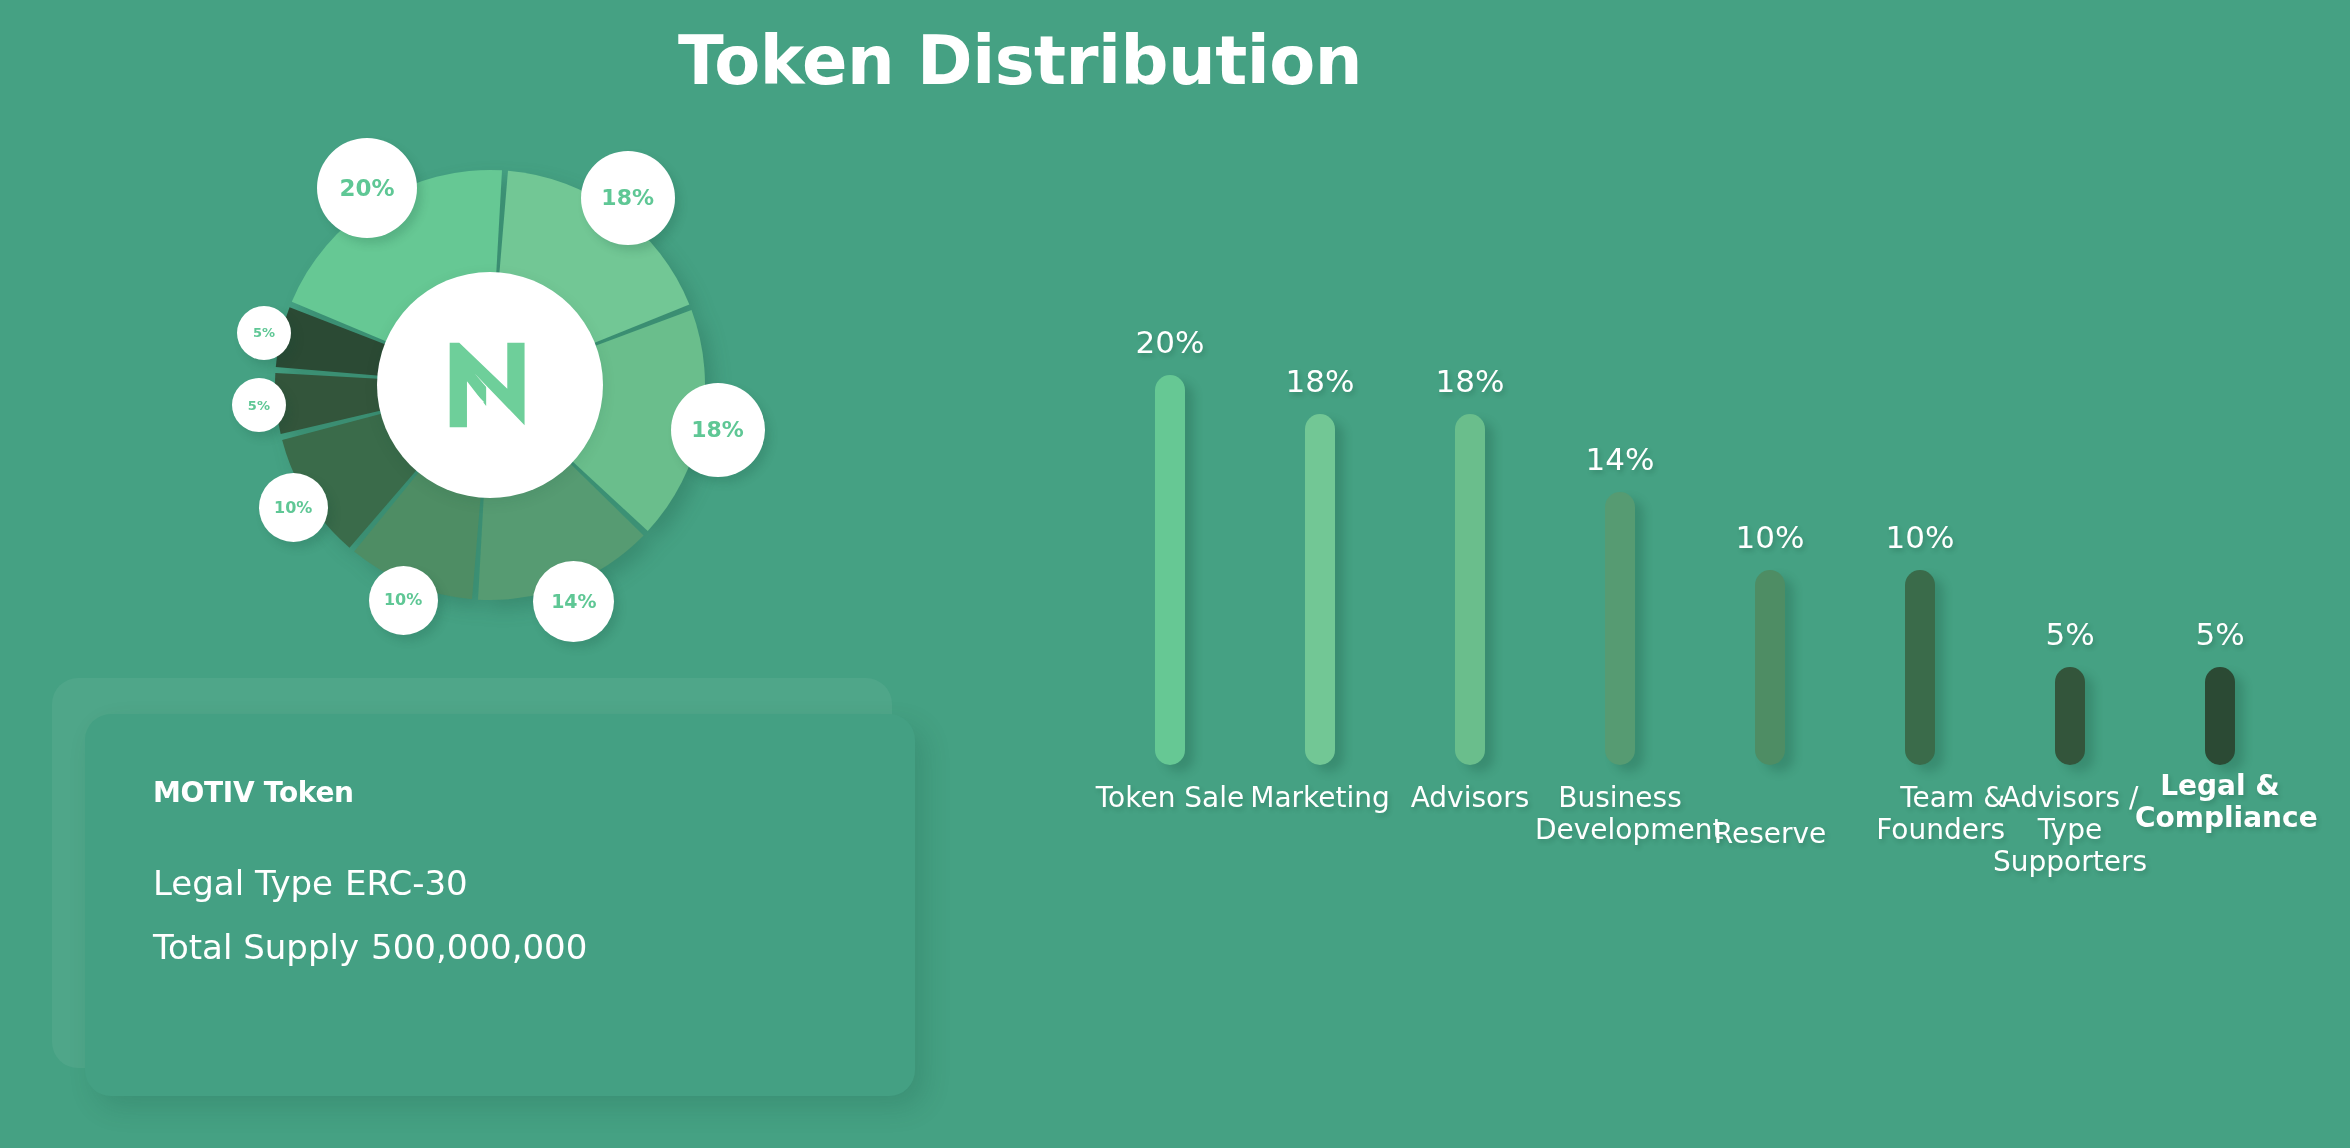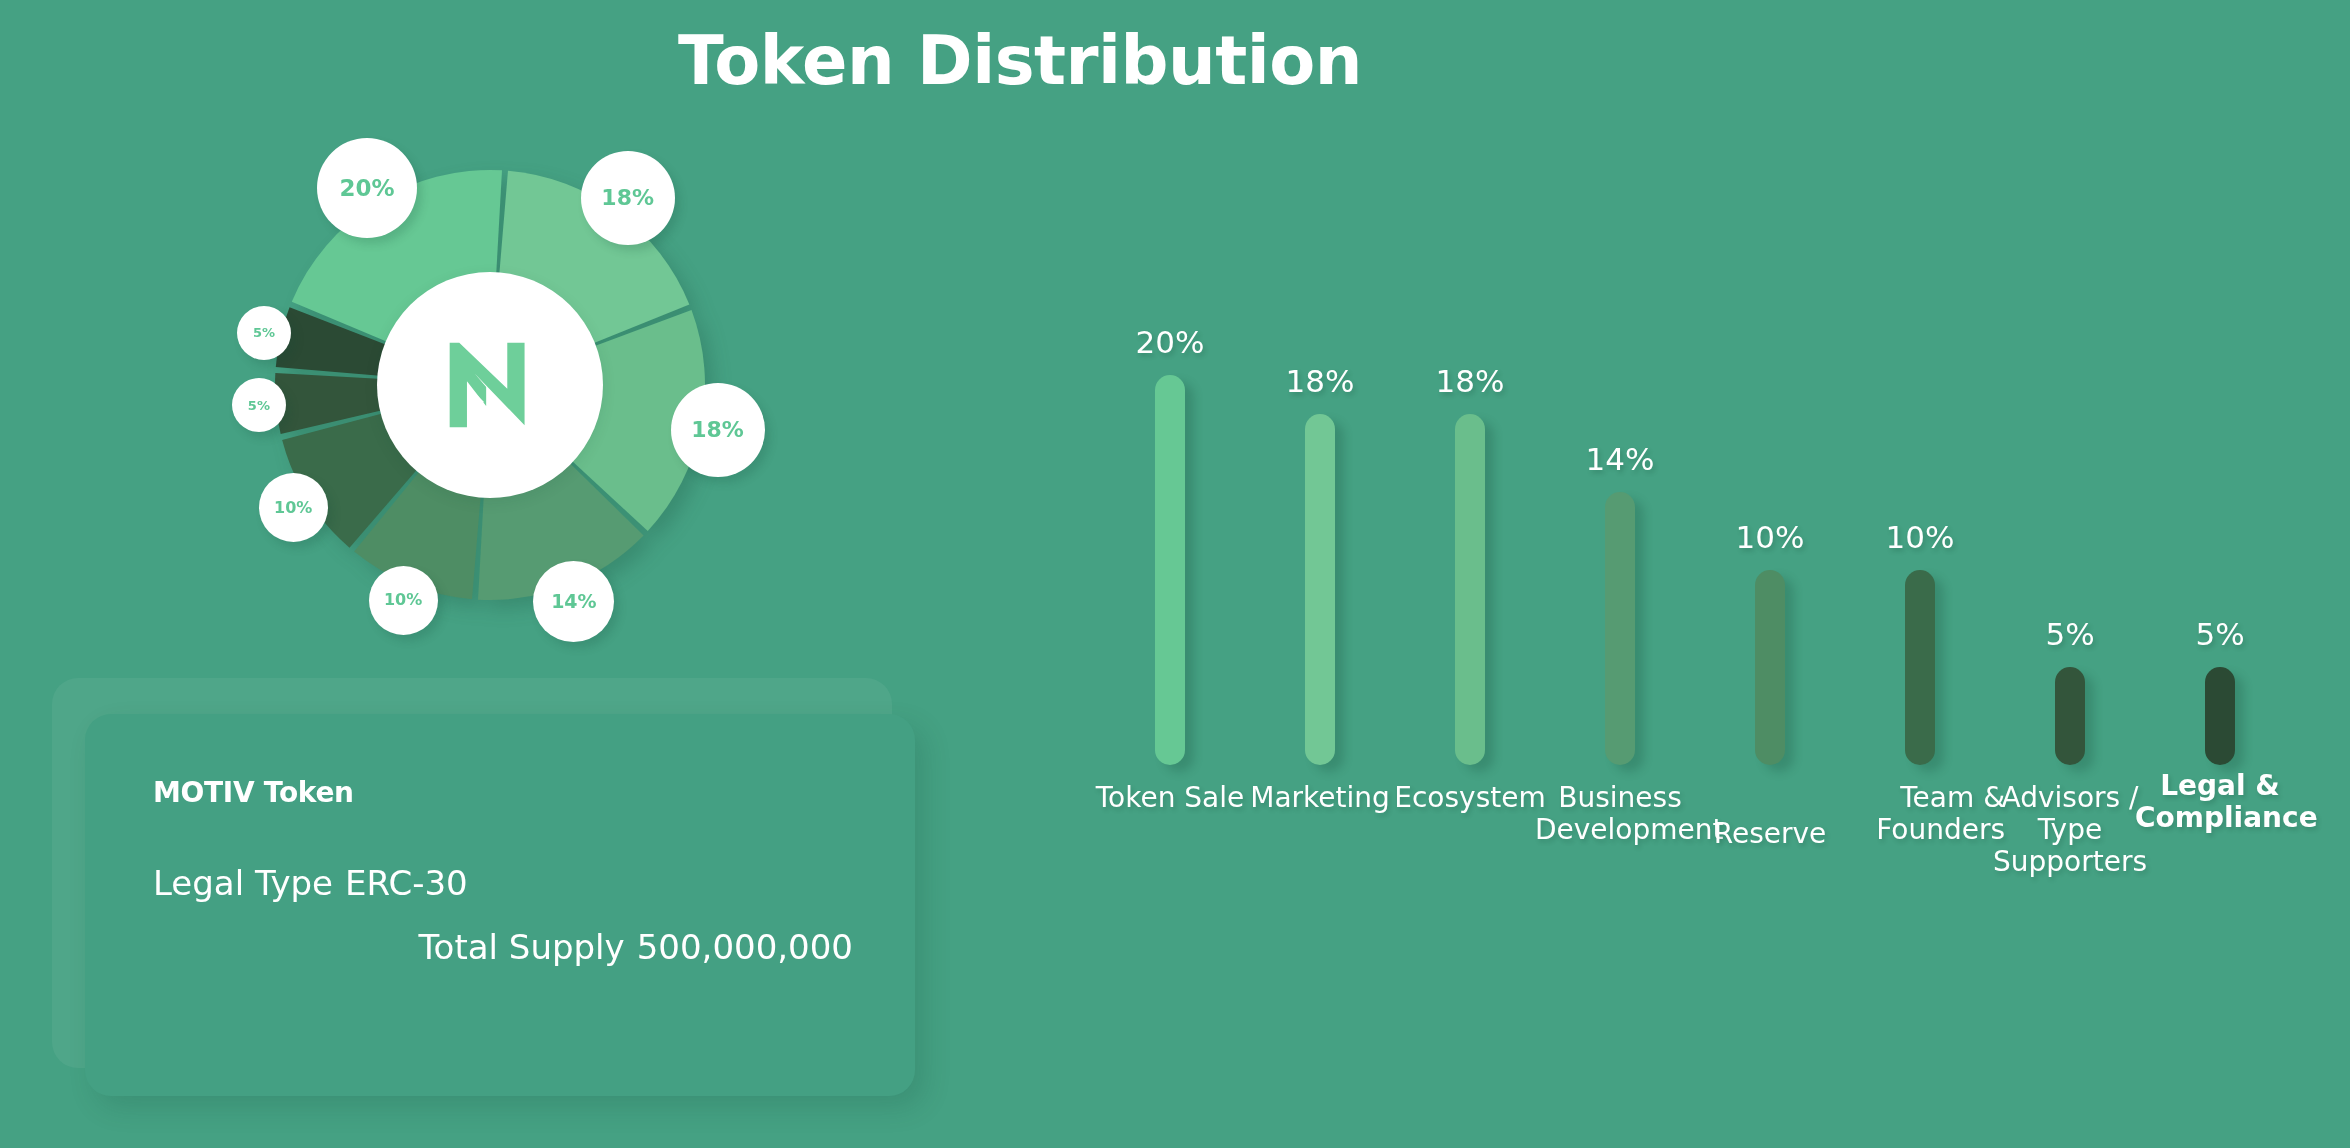--- a/index.html
+++ b/index.html
@@ -134,21 +134,21 @@
   }
   .info-row {
     color: #FFFFFF;
     font-family: "DejaVu Sans", sans-serif;
     font-size: 34px;
     font-weight: normal;
     line-height: 1.0;
     margin-bottom: 30px;
     white-space: nowrap;
   }
-  .info-row:last-child { margin-bottom: 16px; text-align: right; }
+  .info-row:last-child { margin-bottom: 16px; }
   .info-row .lbl { margin-right: 12px; }
 
   
   #bar-chart {
     position: absolute;
     left: 1095;
     left: 1095px;
     top: 180px;
     width: 1220px;
     height: 780px;
@@ -255,21 +255,21 @@
       <div class="bar-label" style="top: 602px;">Token Sale</div>
     </div>
     <div class="bar-col" style="left: 150px;">
       <div class="bar-value" style="top: 186px;">18%</div>
       <div class="bar-shape" style="height: 351px; top: 234px; background: rgb(114, 199, 149);"></div>
       <div class="bar-label" style="top: 602px;">Marketing</div>
     </div>
     <div class="bar-col" style="left: 300px;">
       <div class="bar-value" style="top: 186px;">18%</div>
       <div class="bar-shape" style="height: 351px; top: 234px; background: rgb(106, 190, 140);"></div>
-      <div class="bar-label" style="top: 602px;">Ecosystem</div>
+      <div class="bar-label" style="top: 602px;">Advisors</div>
     </div>
     <div class="bar-col" style="left: 450px;">
       <div class="bar-value" style="top: 264px;">14%</div>
       <div class="bar-shape" style="height: 273px; top: 312px; background: rgb(86, 155, 114);"></div>
       <div class="bar-label" style="top: 602px;">Business Development</div>
     </div>
     <div class="bar-col" style="left: 600px;">
       <div class="bar-value" style="top: 342px;">10%</div>
       <div class="bar-shape" style="height: 195px; top: 390px; background: rgb(78, 141, 100);"></div>
       <div class="bar-label" style="top: 602px; margin-top: 36px;">Reserve</div>

